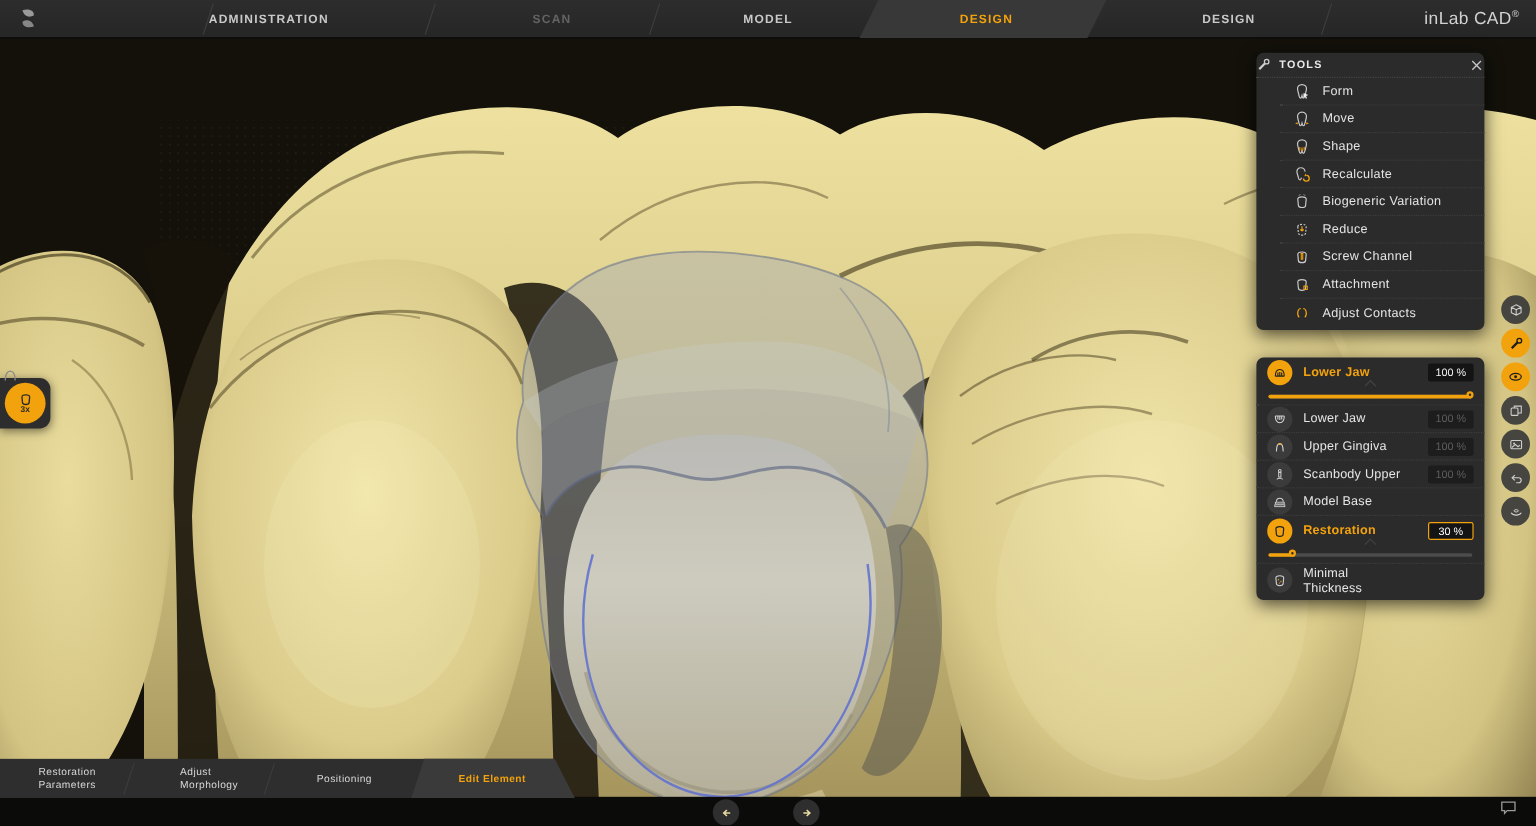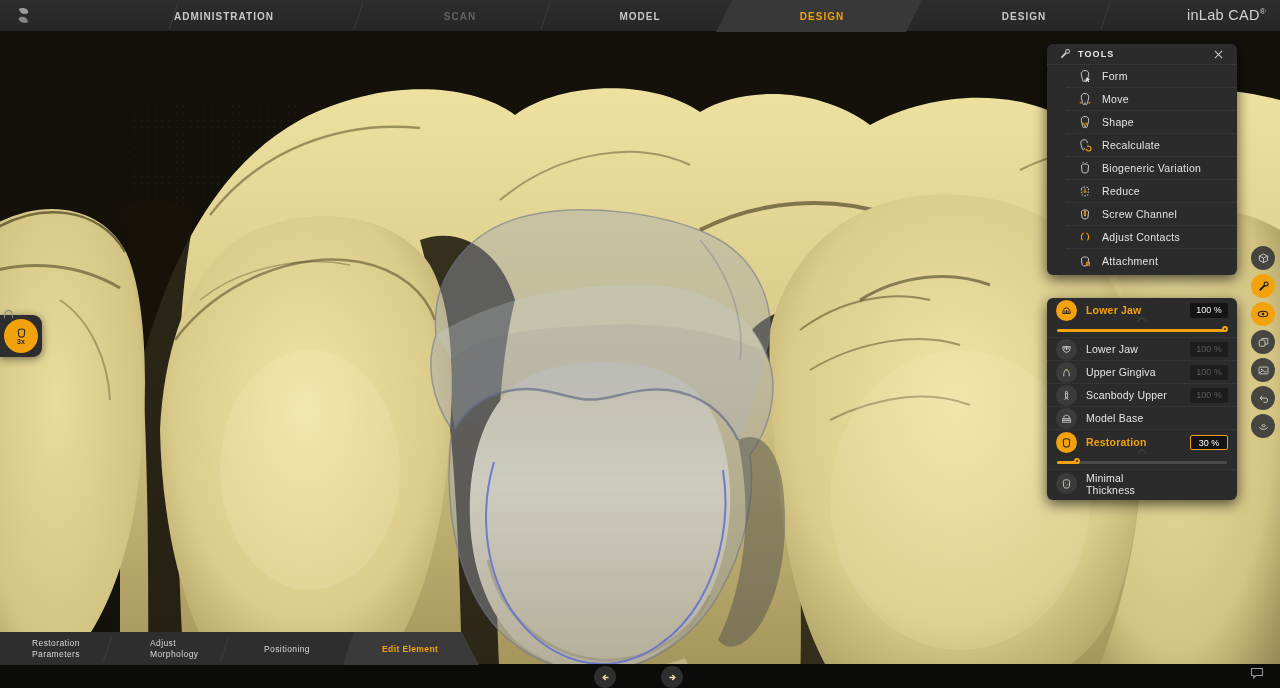--- a/index.html
+++ b/index.html
@@ -21,21 +21,21 @@
   .ttab.active { color:var(--accent); }
   .product { position:absolute; right:14px; top:7px; font-size:14.5px; color:#d2d2d2; letter-spacing:.3px; }
   .product sup { font-size:8px; }
 
   
   .scene { position:absolute; left:0; top:32px; width:1280px; height:634px; z-index:1; }
 
   
   .panel { position:absolute; left:1047px; width:190px; background:var(--panel); border-radius:6px;
            box-shadow:0 4px 14px rgba(0,0,0,.65); z-index:20; padding-bottom:3px; }
-  .panel-hd { display:flex; align-items:center; gap:7px; height:21px; padding:0 12px;
+  .panel-hd { display:flex; align-items:center; gap:7px; height:21px; padding:0 0;
               border-bottom:1px dotted #444; }
   .panel-hd .ttl { font-size:9px; font-weight:700; letter-spacing:1.1px; color:#e8e8e8; flex:1; }
   .xbtn { width:14px; height:14px; display:flex; align-items:center; justify-content:center; cursor:pointer; }
   .tools-panel { top:44px; }
   .trow { display:flex; align-items:center; gap:10px; height:23px; padding:0 11px;
           border-bottom:1px dotted #3d3d3d; cursor:pointer;margin-left:20px; }
   .trow:last-child { border-bottom:none; }
   .trow .lbl { font-size:10.5px; color:#e4e4e4; letter-spacing:.3px; }
   .ticon { width:14px; height:14px; flex:none; }
 
@@ -271,32 +271,32 @@
     </div>
     <div class="trow">
       <svg class="ticon" viewBox="0 0 14 14">
         <path d="M3.5 5 C3.5 3.5 5 3 7 3 C9 3 10.5 3.5 10.5 5 L10 10.2 C9.9 11.4 8.8 11.9 7 11.9 C5.2 11.9 4.1 11.4 4 10.2 Z" fill="none" stroke="#c8c8c8"></path>
         <path d="M5.8 4.2 H8.2 M6.4 4.2 V9 H7.6 V4.2" stroke="#F2A20C" stroke-width=".9" fill="none"></path>
       </svg>
       <span class="lbl">Screw Channel</span>
     </div>
     <div class="trow">
       <svg class="ticon" viewBox="0 0 14 14">
+        <path d="M3.5 5 C3.5 3.5 5 3 7 3 C9 3 10.5 3.5 10.5 5 L10 10.2 C9.9 11.4 8.8 11.9 7 11.9 C5.2 11.9 4.1 11.4 4 10.2 Z" fill="none" stroke="#c8c8c8"></path>
+        <rect x="8.6" y="8.4" width="2.8" height="2.8" fill="none" stroke="#F2A20C" stroke-width=".9"></rect>
+      </svg>
+      <span class="lbl">Attachment</span>
+    </div>
+    <div class="trow">
+      <svg class="ticon" viewBox="0 0 14 14">
         <path d="M4.6 3.6 C3 5.2 3 8.8 4.6 10.4" fill="none" stroke="#F2A20C" stroke-width="1.1"></path>
         <path d="M9.4 3.6 C11 5.2 11 8.8 9.4 10.4" fill="none" stroke="#F2A20C" stroke-width="1.1"></path>
         <path d="M4.6 3.6 L6 3 M9.4 3.6 L8 3" stroke="#F2A20C" stroke-width=".9"></path>
       </svg>
       <span class="lbl">Adjust Contacts</span>
-    </div>
-    <div class="trow">
-      <svg class="ticon" viewBox="0 0 14 14">
-        <path d="M3.5 5 C3.5 3.5 5 3 7 3 C9 3 10.5 3.5 10.5 5 L10 10.2 C9.9 11.4 8.8 11.9 7 11.9 C5.2 11.9 4.1 11.4 4 10.2 Z" fill="none" stroke="#c8c8c8"></path>
-        <rect x="8.6" y="8.4" width="2.8" height="2.8" fill="none" stroke="#F2A20C" stroke-width=".9"></rect>
-      </svg>
-      <span class="lbl">Attachment</span>
     </div>
   </div>
 
   <div class="panel display-panel">
 
     <div class="drow active nob" style="height:24px">
       <span class="cicon">
         <svg width="13" height="13" viewBox="0 0 14 14">
             <path d="M3 10.2 C3 6.2 4.6 4.2 7 4.2 C9.4 4.2 11 6.2 11 10.2 M3 10.2 H11 M5.3 7 V10 M7 6.4 V10 M8.7 7 V10" fill="none" stroke="currentColor" stroke-width="1"></path>
           </svg>

